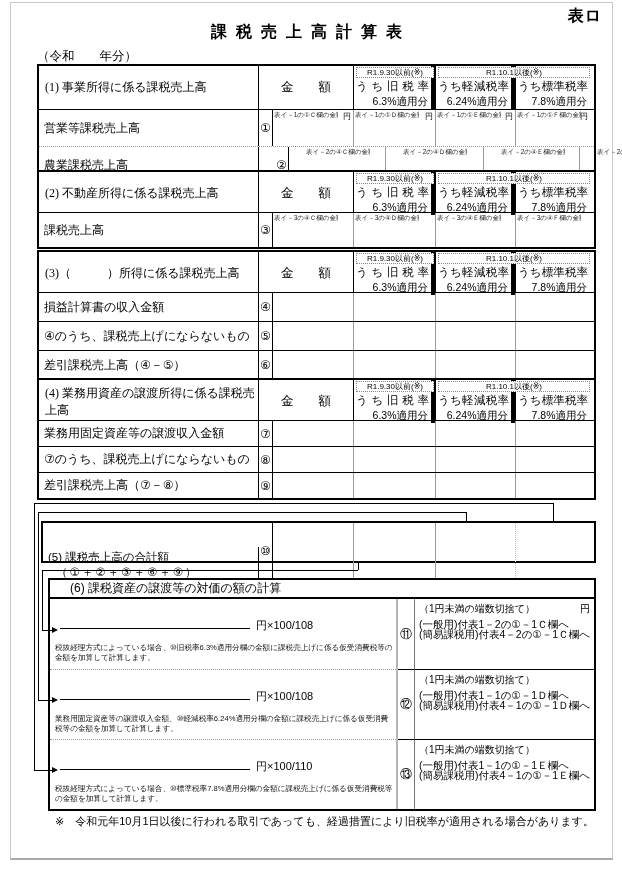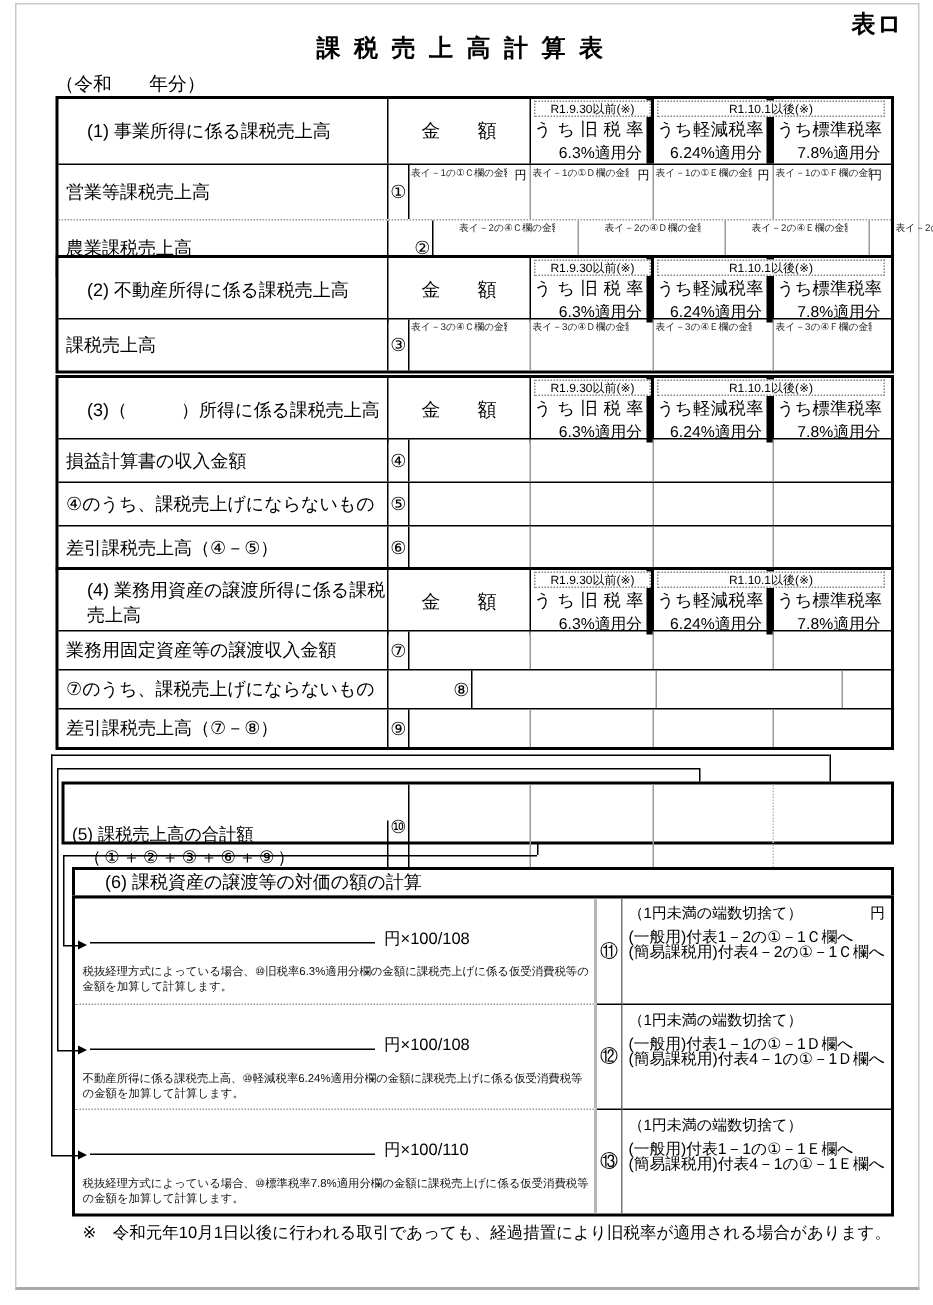--- a/index.html
+++ b/index.html
@@ -10,21 +10,21 @@
   .corner{position:absolute;top:6px;right:20px;font-size:16px;font-weight:bold;letter-spacing:1px;}
   .page-title{position:absolute;top:22px;left:0;right:0;text-align:center;font-size:16px;
               font-weight:bold;letter-spacing:9px;}
   .era{position:absolute;top:48px;left:37px;font-size:12.5px;}
 
   
   .sec{position:absolute;left:37px;width:559px;border:2px solid #000;background:#fff;box-sizing:border-box;}
   .hdr{position:relative;display:grid;grid-template-columns:220px 95px 82px 80px 74px;
        border-bottom:1px solid #000;}
   .h-label{border-right:1px solid #000;font-size:12px;display:flex;align-items:center;
-           padding-left:19px;box-sizing:border-box;}
+           padding-left:6px;box-sizing:border-box;font-family:Liberation Serif, serif;}
   .h-amount{border-right:1px solid #000;display:flex;align-items:center;justify-content:center;
             font-size:12.5px;box-sizing:border-box;}
   .h-rate{border-right:5px solid #000000;box-sizing:border-box;padding-top:13px;}
   .h-rate.last{border-right:none;}
   .rate-name{font-size:11.5px;text-align:justify;text-align-last:justify;padding:0 2px;}
   .rate-sub{font-size:10.5px;text-align:right;padding-right:3px;margin-top:1px;}
   .pbox{position:absolute;top:1px;height:11px;line-height:10px;font-size:8px;text-align:center;
         border:1px dotted #888;box-sizing:border-box;background:#fff;overflow:hidden;}
   .pbox.old{left:317px;width:78px;}
   .pbox.new{left:399px;width:152px;}
@@ -250,21 +250,21 @@
       <div class="pbox new">R1.10.1以後(※)</div>
     </div>
     <div class="drow" style="height:25px;">
       <div class="d-label">業務用固定資産等の譲渡収入金額</div>
       <div class="d-num">⑦</div>
       <div class="d-cell"></div>
       <div class="d-cell"></div>
       <div class="d-cell"></div>
       <div class="d-cell last"></div>
     </div>
-    <div class="drow solid" style="height:25px;gap:42px;">
+    <div class="drow solid" style="height:25px;">
       <div class="d-label">⑦のうち、課税売上げにならないもの</div>
       <div class="d-num">⑧</div>
       <div class="d-cell"></div>
       <div class="d-cell"></div>
       <div class="d-cell"></div>
       <div class="d-cell last"></div>
     </div>
     <div class="drow solid" style="height:25px;">
       <div class="d-label">差引課税売上高（⑦－⑧）</div>
       <div class="d-num">⑨</div>
@@ -300,21 +300,21 @@
         <span class="round">（1円未満の端数切捨て）</span>
         <span class="r-unit">円</span>
         <span class="dest1">(一般用)付表1－2の①－1Ｃ欄へ</span>
         <span class="dest2">(簡易課税用)付表4－2の①－1Ｃ欄へ</span>
       </div>
     </div>
     <div class="s6-row sep">
       <div class="s6-left">
         <span class="u-line"></span>
         <span class="formula">円×100/108</span>
-        <div class="s6-note">不動産所得に係る課税売上高、⑩軽減税率6.24%適用分欄の金額に課税売上げに係る仮受消費税等の金額を加算して計算します。</div>
+        <div class="s6-note">業務用固定資産等の譲渡収入金額、⑩軽減税率6.24%適用分欄の金額に課税売上げに係る仮受消費税等の金額を加算して計算します。</div>
       </div>
       <div class="s6-num">⑫</div>
       <div class="s6-right">
         <span class="round">（1円未満の端数切捨て）</span>
         <span class="dest1">(一般用)付表1－1の①－1Ｄ欄へ</span>
         <span class="dest2">(簡易課税用)付表4－1の①－1Ｄ欄へ</span>
       </div>
     </div>
     <div class="s6-row sep">
       <div class="s6-left">

